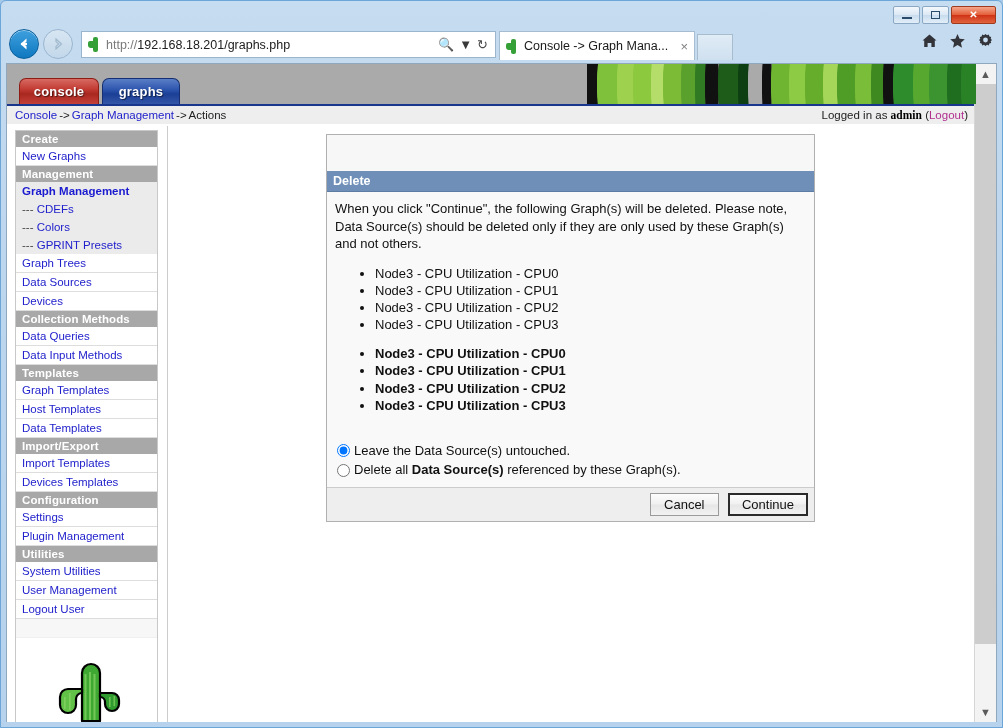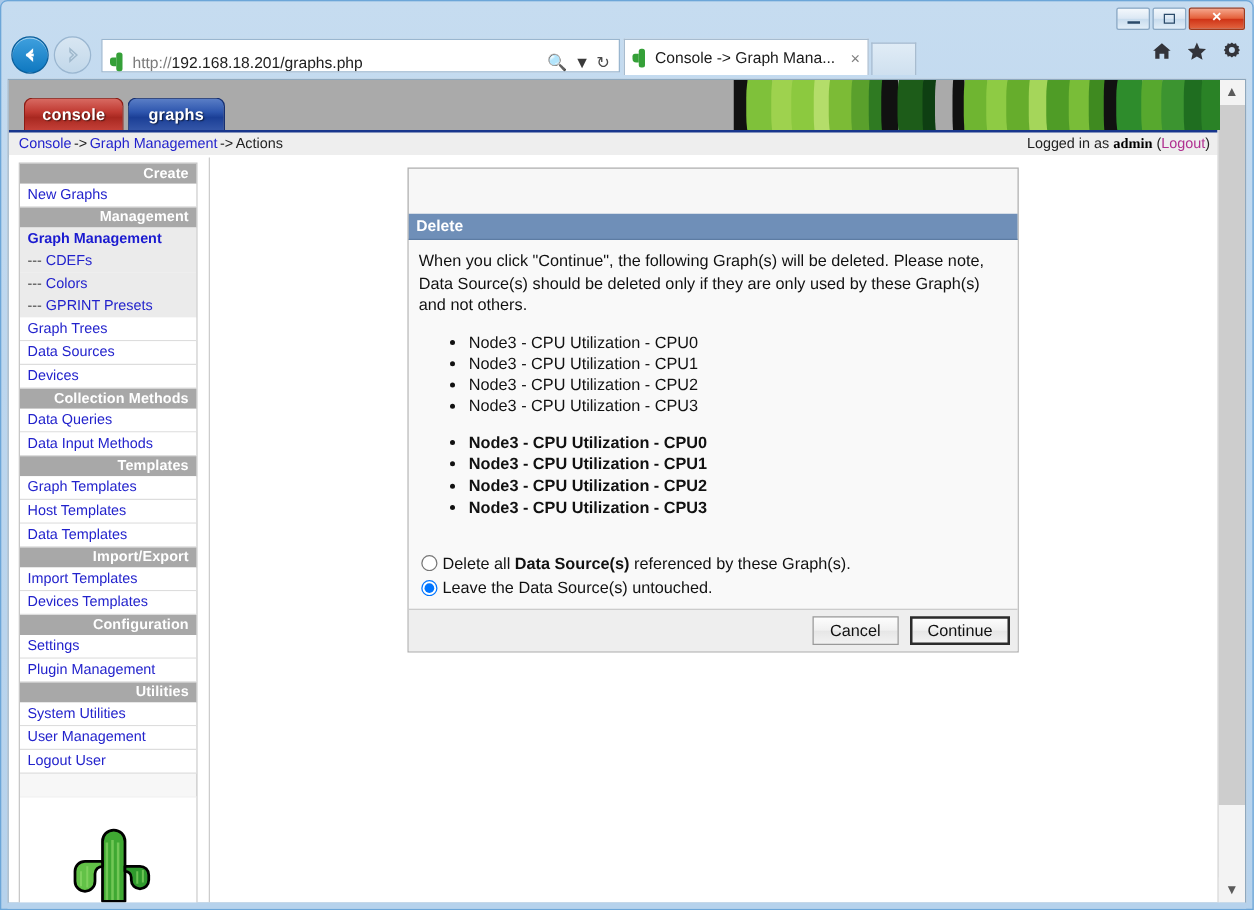--- a/index.html
+++ b/index.html
@@ -71,21 +71,21 @@
     left: 42px;
     background: linear-gradient(to bottom,#d8e6f2,#c2d8ea);
     border: 1px solid #9ab6d0;
     color: #9fb8cc;
   }
   .addrbar {
     position: absolute; left: 80px; top: 4px;
     width: 415px; height: 27px;
     background: #ffffff;
     border: 1px solid #9ab6cf;
-    display: flex; align-items: flex-end;
+    display: flex; align-items: center;
     padding: 0 4px;
   }
   .favicon-cactus {
     width: 13px; height: 15px; flex: 0 0 13px;
     position: relative; margin: 0 5px 0 2px;
   }
   .favicon-cactus::before {
     content:''; position:absolute; left:5px; top:0;
     width:5px; height:15px; background:#35a038; border-radius:2px;
   }
@@ -215,21 +215,20 @@
     border: 1px solid #c8c8c8;
     font-size: 11.5px;
   }
   .sect {
     background: #a8a8a8;
     color: #ffffff;
     font-weight: bold;
     padding: 2px 6px;
     font-size: 11.5px;
     letter-spacing: .1px;
-    text-align: right;
   }
   .mlink {
     display:block;
     padding: 3px 6px;
     color: #2222cc;
     text-decoration: none;
     border-bottom: 1px solid #dddddd;
     background: #ffffff;
     font-size: 11.5px;
   }
@@ -529,27 +528,27 @@
             </ul>
             <ul class="bolded">
               <li>Node3 - CPU Utilization - CPU0</li>
               <li>Node3 - CPU Utilization - CPU1</li>
               <li>Node3 - CPU Utilization - CPU2</li>
               <li>Node3 - CPU Utilization - CPU3</li>
             </ul>
             <div class="spacer-lg"></div>
 
             <label class="radio-row">
+              <input type="radio" name="ds_action" checked="" style="">
+              <span>Leave the Data Source(s) untouched.</span>
+            </label>
+
+            <label class="radio-row">
               <input type="radio" name="ds_action" style="">
               <span><span>Delete all </span><b>Data Source(s)</b><span> referenced by these Graph(s).</span></span>
-            </label>
-
-            <label class="radio-row">
-              <input type="radio" name="ds_action" checked="" style="">
-              <span>Leave the Data Source(s) untouched.</span>
             </label>
           </div>
           <div class="box-actions">
             <button class="btn">Cancel</button>
             <button class="btn default">Continue</button>
           </div>
         </div>
       </div>
     </div>
 

